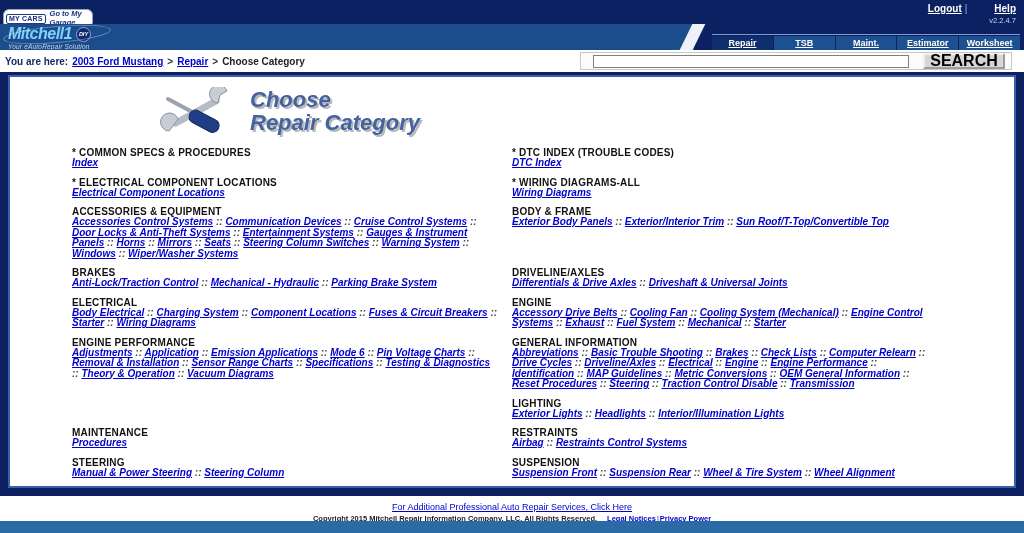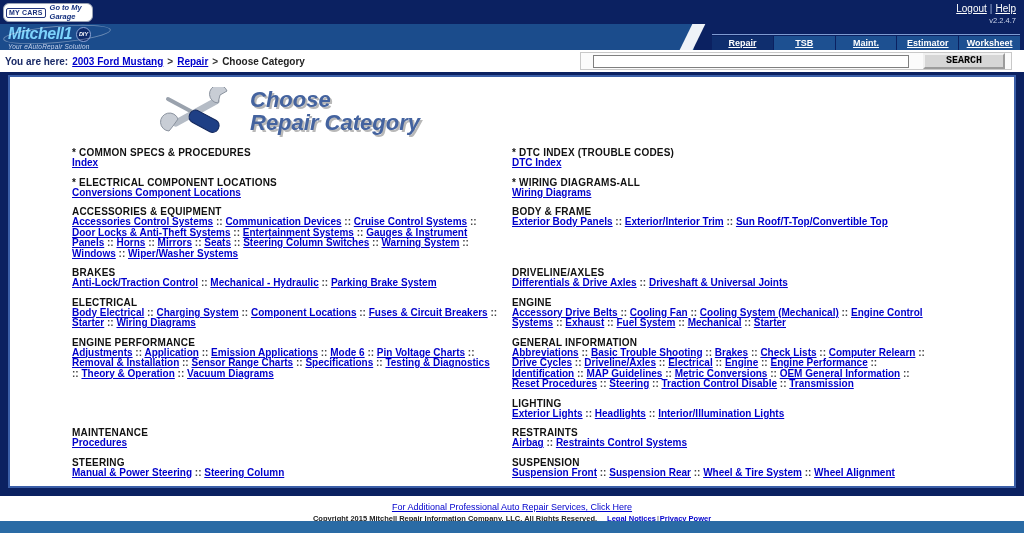--- a/index.html
+++ b/index.html
@@ -8,30 +8,30 @@
     font-family:"Liberation Sans", sans-serif;
     background:#0b2161;
     display:flex; flex-direction:column;
     overflow:hidden;
   }
   a { cursor:pointer; }
 
   
   .topbar { height:24px; background:#0b2161; position:relative; flex:none; }
   .garage-box {
-    position:absolute; left:3px; top:3px; height:19px;
+    position:absolute; left:3px; top:9px; height:19px;
     background:#fff; border:1px solid #9aa3b5; border-radius:6px;
     display:flex; align-items:center; gap:4px; padding:1px 6px 1px 2px; cursor:pointer;
   }
   .plate { border:1px solid #24367e; border-radius:2px; padding:0 2px; text-align:center; background:#fff; }
   .plate-ornament { height:3px; background:#c9d4ea; margin:1px 0 0; border-radius:1px; }
   .plate-label { font-size:7px; font-weight:bold; color:#1a2f7c; letter-spacing:0.2px; display:block; line-height:7px; padding-bottom:1px;}
   .garage-label { font-size:7.5px; font-weight:bold; font-style:italic; color:#14307e; line-height:1.15; width:36px; }
   .session { position:absolute; right:8px; top:4px; text-align:right; font-size:10px; color:#fff; line-height:10px; }
-  .session a { color:#fff; font-weight:normal; text-decoration:underline; }
+  .session a { color:#fff; font-weight:bold; text-decoration:underline;margin-left:24px; }
   .session .divider { color:#9fb0d8; margin:0 3px; }
   .version { font-size:7.5px; color:#cdd6ec; margin-top:2px; }
 
   
   .brandbar { height:26px; background:#1b4c8c; position:relative; flex:none; }
   .logo { position:absolute; left:8px; top:1px; }
   .logo-row { display:flex; align-items:center; gap:4px; position:relative; }
   .logo-swoosh { position:absolute; left:-5px; top:1px; width:108px; height:17px;
     border:1px solid rgba(255,255,255,0.35); border-radius:50%; transform:rotate(-5deg); pointer-events:none; }
   .logo-text { font-size:16px; font-weight:bold; font-style:italic; color:#7dd3fc; letter-spacing:-0.5px; }
@@ -50,33 +50,33 @@
   .crumbs { font-size:10px; padding-left:5px; color:#222; white-space:nowrap; }
   .bc-prefix { font-weight:bold; color:#1a2a66; margin-right:4px; }
   .bc-link { color:#0000cc; font-weight:bold; text-decoration:underline; }
   .bc-sep { color:#333; margin:0 4px; font-weight:bold; }
   .bc-current { color:#222; font-weight:bold; }
   .searchpanel { position:absolute; right:12px; top:2px; width:432px; height:18px;
     background:#fbfbfb; border:1px solid #c8c8c8; display:flex; align-items:center; padding:0 4px; }
   .search-input { flex:1; max-width:316px; height:13px; margin-left:8px; border:1px solid #7f7f7f;
     font-size:10px; font-family:"Liberation Sans",sans-serif; padding:0 2px; }
   .search-btn { margin-left:14px; width:82px; height:16px; background:#d6d6d6;
-    border:2px outset #f0f0f0; font-size:10px; font-weight:bold; color:#000;
-    font-family:Liberation Mono, monospace; cursor:pointer; line-height:10px; }
+    border:2px outset #f0f0f0; font-size:16px; font-weight:bold; color:#000;
+    font-family:Liberation Sans, sans-serif; cursor:pointer; line-height:10px; }
 
   
   .main { flex:1; background:#0b2161; padding:3px 8px 0; min-height:0; }
   .content { background:#fff; border:2px solid #3b5fa8; height:100%; overflow:hidden; }
   .pagehead { margin:10px 0 0 150px; display:flex; align-items:center; gap:14px; height:48px; }
   .title { font-size:22px; font-weight:bold; font-style:italic; color:#44639f;
     text-shadow:2px 2px 0 #b8b8b8; line-height:1.05; }
   .catgrid { margin-top:12px; padding-left:62px; display:grid;
     grid-template-columns:440px 438px; row-gap:8px; }
   .cat-head { font-size:10px; font-weight:bold; color:#111; line-height:11px; letter-spacing:0.2px; }
-  .cat-links { font-size:10px; font-weight:bold; line-height:10.5px; color:#333; padding-right:14px; }
+  .cat-links { font-size:10px; font-weight:bold; line-height:10.5px; color:#333; padding-right:14px;font-style:italic; }
   .cat-link { color:#0000cc; text-decoration:underline; }
   .sep { color:#444; }
 
   
   .footer-navy { height:8px; background:#0b2161; flex:none; }
   .footer-white { height:25px; background:#fff; flex:none; text-align:center; padding-top:1px; line-height:1; }
   .services-link { font-size:9px; color:#0000cc; text-decoration:underline; display:inline-block; }
   .copyright-row { font-size:7.5px; color:#222; margin-top:2px; font-weight:bold; }
   .copyright-row a { color:#0000cc; text-decoration:underline;text-align:right; }
   .copyright-row .divider { color:#333; margin:0 1px; font-weight:normal; }
@@ -149,21 +149,21 @@
         <div>Repair Category</div>
       </div>
     </div>
     <div class="catgrid" id="catgrid">
         <div class="cat-section" style="grid-area: 1 / 1;">
           <div class="cat-head">* COMMON SPECS &amp; PROCEDURES</div>
           <div class="cat-links"><a class="cat-link">Index</a></div>
         </div>
         <div class="cat-section" style="grid-area: 2 / 1;">
           <div class="cat-head">* ELECTRICAL COMPONENT LOCATIONS</div>
-          <div class="cat-links"><a class="cat-link">Conversions Component Locations</a></div>
+          <div class="cat-links"><a class="cat-link">Electrical Component Locations</a></div>
         </div>
         <div class="cat-section" style="grid-area: 3 / 1;">
           <div class="cat-head">ACCESSORIES &amp; EQUIPMENT</div>
           <div class="cat-links"><a class="cat-link">Accessories Control Systems</a><span class="sep"> :: </span><a class="cat-link">Communication Devices</a><span class="sep"> :: </span><a class="cat-link">Cruise Control Systems</a><span class="sep"> :: </span><a class="cat-link">Door Locks &amp; Anti-Theft Systems</a><span class="sep"> :: </span><a class="cat-link">Entertainment Systems</a><span class="sep"> :: </span><a class="cat-link">Gauges &amp; Instrument Panels</a><span class="sep"> :: </span><a class="cat-link">Horns</a><span class="sep"> :: </span><a class="cat-link">Mirrors</a><span class="sep"> :: </span><a class="cat-link">Seats</a><span class="sep"> :: </span><a class="cat-link">Steering Column Switches</a><span class="sep"> :: </span><a class="cat-link">Warning System</a><span class="sep"> :: </span><a class="cat-link">Windows</a><span class="sep"> :: </span><a class="cat-link">Wiper/Washer Systems</a></div>
         </div>
         <div class="cat-section" style="grid-area: 4 / 1;">
           <div class="cat-head">BRAKES</div>
           <div class="cat-links"><a class="cat-link">Anti-Lock/Traction Control</a><span class="sep"> :: </span><a class="cat-link">Mechanical - Hydraulic</a><span class="sep"> :: </span><a class="cat-link">Parking Brake System</a></div>
         </div>
         <div class="cat-section" style="grid-area: 5 / 1;">

